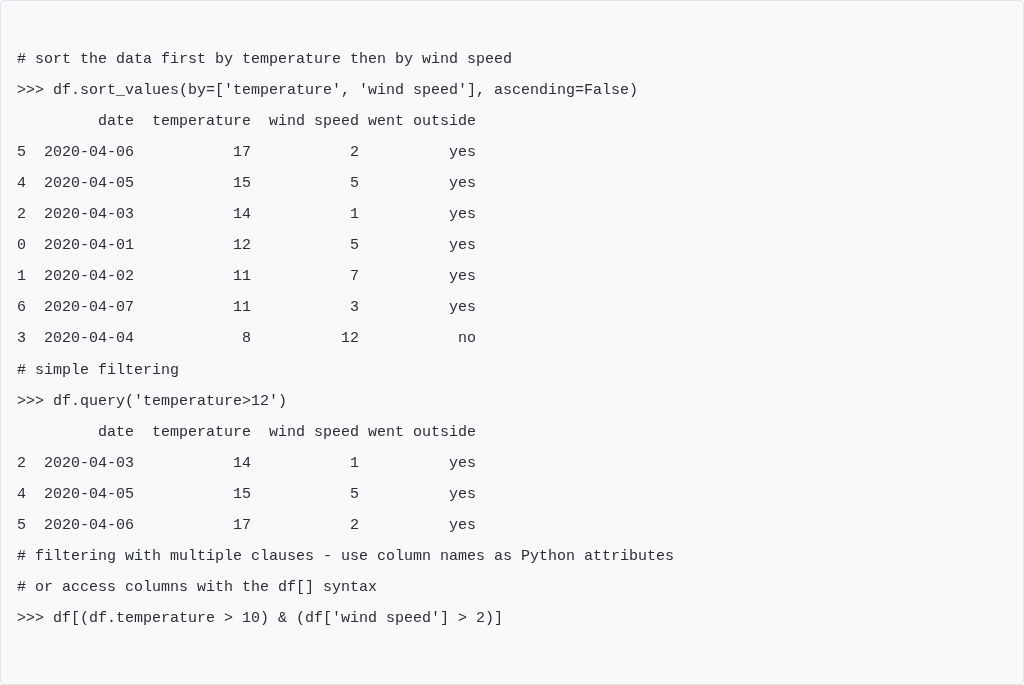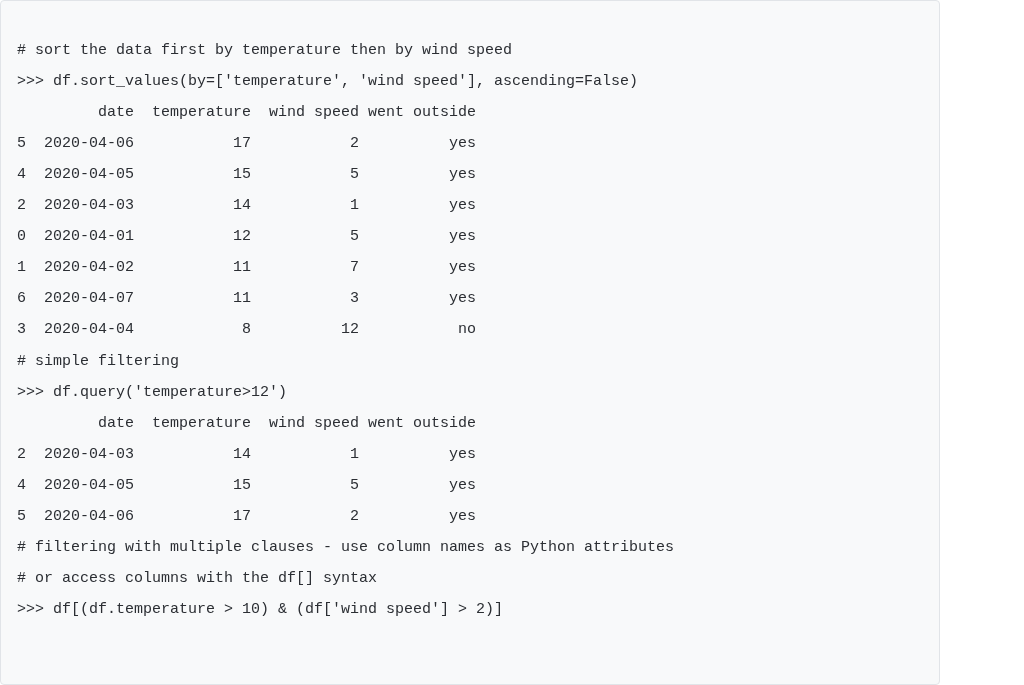--- a/index.html
+++ b/index.html
@@ -2,26 +2,26 @@
 <html><head>
 <meta charset="utf-8">
 <style>
   html, body {
     margin: 0;
     padding: 0;
     background: #ffffff;
   }
   .code-block {
     box-sizing: border-box;
-    width: 940px;
+    width: 1024px;
     height: 685px;
     background: #f8f9fa;
     border: 1px solid #e1e4e8;
     border-radius: 4px;
-    padding: 3px 16px;
+    padding: 12px 16px;
     font-family: "SFMono-Regular", Consolas, "Liberation Mono", Menlo, monospace;
     font-size: 15px;
     line-height: 2.07;
     color: #2b2e33;
     white-space: pre;
     overflow: hidden;
   }
 </style>
 </head>
 <body>

